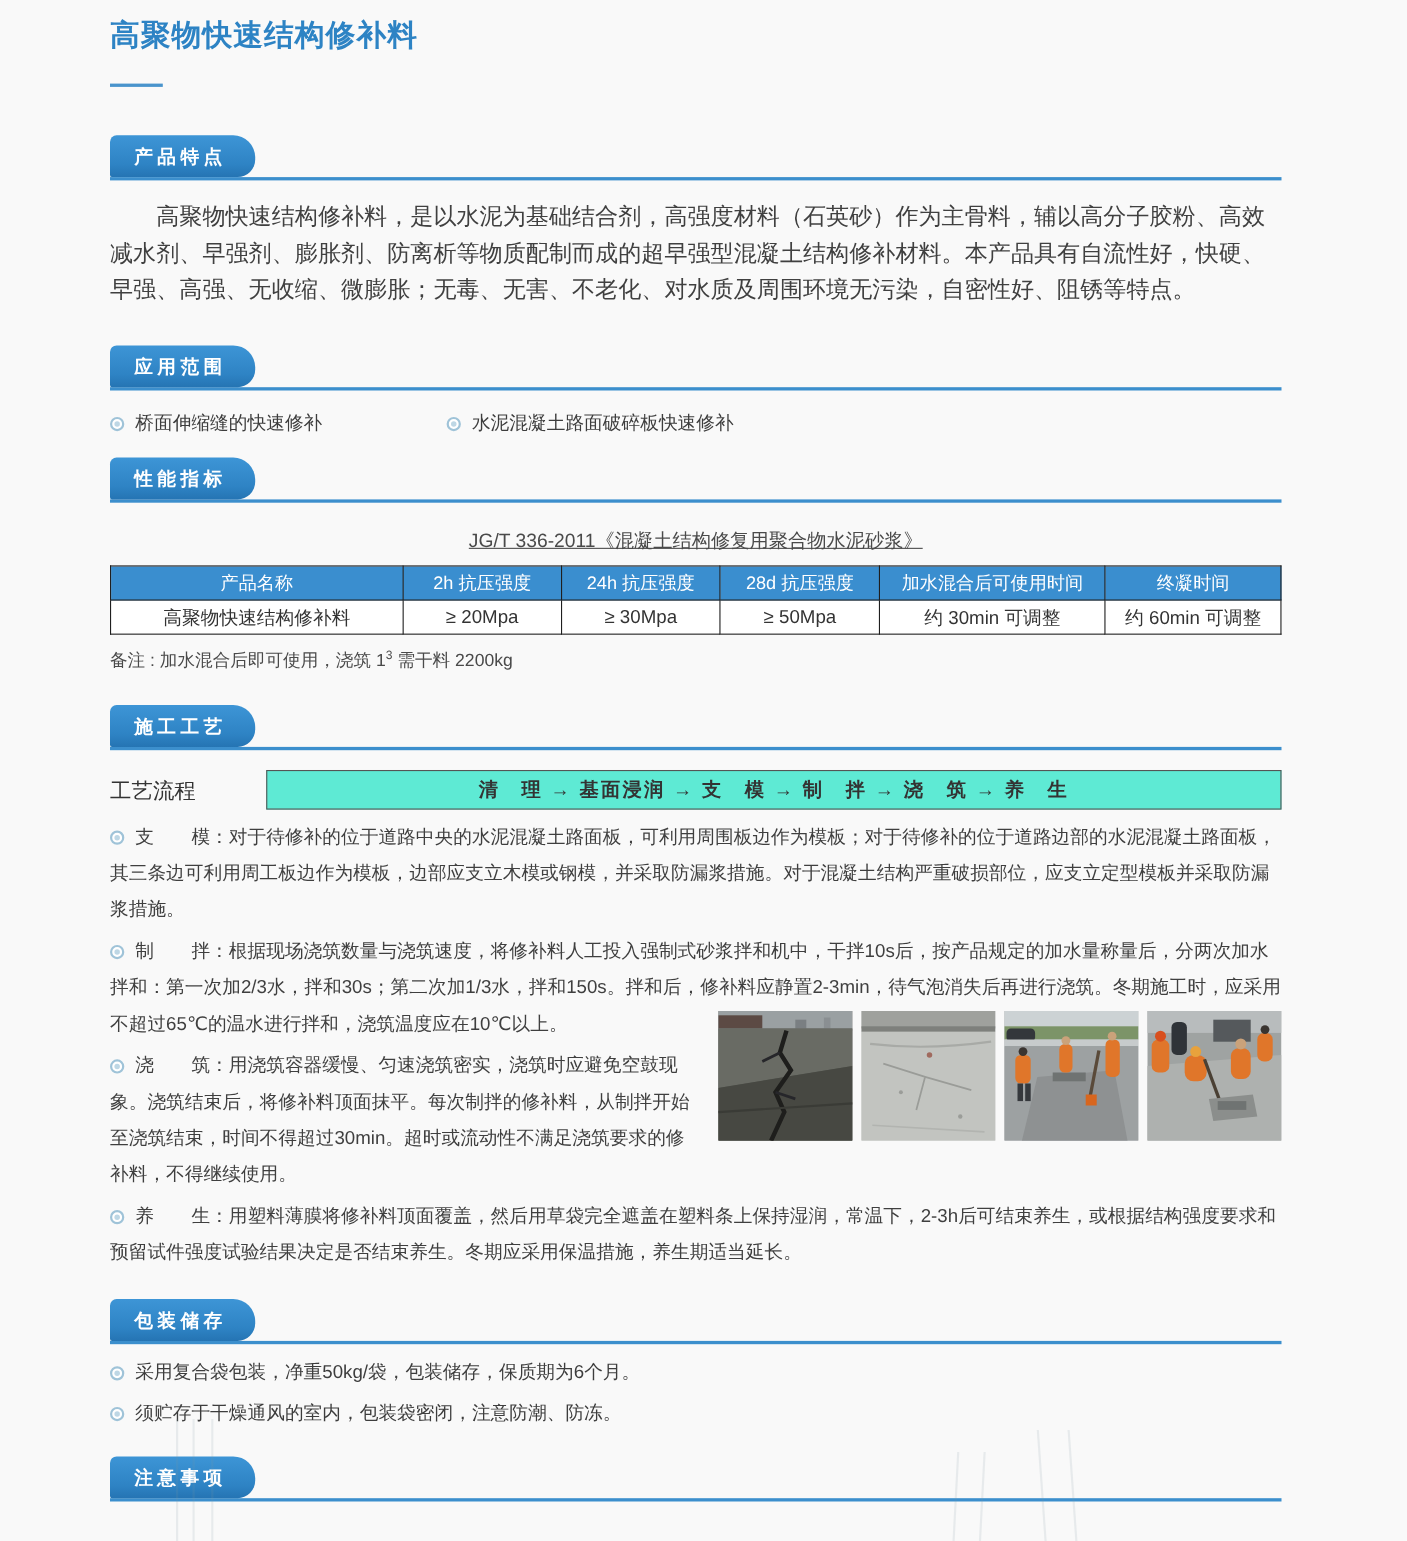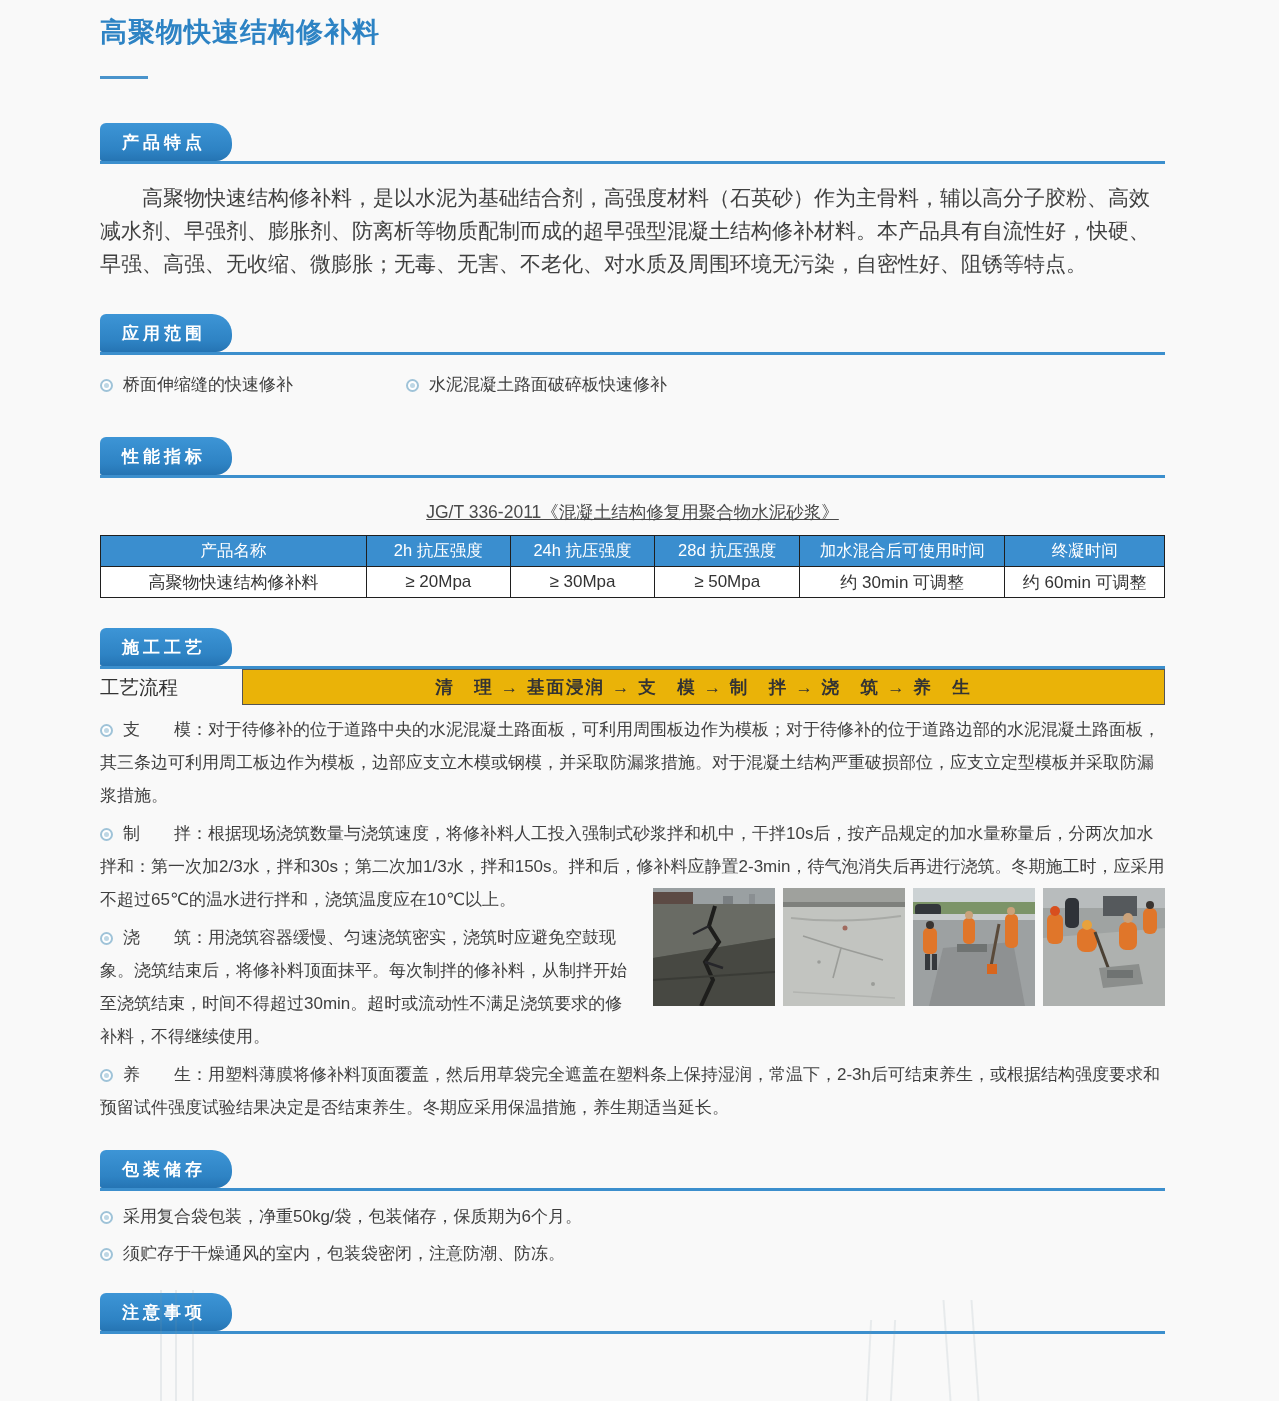--- a/index.html
+++ b/index.html
@@ -57,24 +57,24 @@
   table.perf td {
     background:#fff; color:#333; text-align:center;
     border:1px solid #1f1f1f; height:31px; padding:1px 4px;
   }
   .c0{width:25%;} .c1{width:13.5%;} .c2{width:13.6%;} .c3{width:13.6%;} .c4{width:19.3%;} .c5{width:15%;}
 
   .note-line { margin-top:13px; font-size:16px; color:#4a4a4a; }
   .note-line sup { font-size:11px; }
 
   
-  .flow-row { display:flex; align-items:center; }
+  .flow-row { display:flex; align-items:center; margin-top:18px; }
   .flow-label { font-size:19.5px; color:#333; width:142px; flex:0 0 auto; }
   .flow-box {
-    flex:1; border:1.5px solid #555; background:#eab308;
+    flex:1; border:1.5px solid #555; background:#5eead4;
     height:36px; display:flex; align-items:center; justify-content:center;
     font-size:17.5px; color:#333; font-weight:bold; letter-spacing:2px;
   }
 
   .steps { margin-top:8px; }
   .step { font-size:17px; line-height:33px; color:#3f3f3f; margin-top:5px; }
 
   .photo-strip {
     float:right; width:512px; margin:-28px 0 6px 24px;
     display:flex; gap:8px;
@@ -110,21 +110,21 @@
   <p class="para">高聚物快速结构修补料，是以水泥为基础结合剂，高强度材料（石英砂）作为主骨料，辅以高分子胶粉、高效减水剂、早强剂、膨胀剂、防离析等物质配制而成的超早强型混凝土结构修补材料。本产品具有自流性好，快硬、早强、高强、无收缩、微膨胀；无毒、无害、不老化、对水质及周围环境无污染，自密性好、阻锈等特点。</p>
 
   <div class="section-head" style="margin-top:34px">
     <span class="badge">应用范围</span>
   </div>
   <div class="app-row">
     <div class="app-item"><span class="ring"></span><span>桥面伸缩缝的快速修补</span></div>
     <div class="app-item"><span class="ring"></span><span>水泥混凝土路面破碎板快速修补</span></div>
   </div>
 
-  <div class="section-head" style="margin-top:41px">
+  <div class="section-head" style="margin-top:20px">
     <span class="badge">性能指标</span>
   </div>
   <div class="std-line">JG/T 336-2011《混凝土结构修复用聚合物水泥砂浆》</div>
 
   <table class="perf">
     <tbody>
         <tr>
       <th class="c0">产品名称</th>
       <th class="c1">2h 抗压强度</th>
       <th class="c2">24h 抗压强度</th>
@@ -135,20 +135,21 @@
     <tr>
       <td>高聚物快速结构修补料</td>
       <td>≥ 20Mpa</td>
       <td>≥ 30Mpa</td>
       <td>≥ 50Mpa</td>
       <td>约 30min 可调整</td>
       <td>约 60min 可调整</td>
     </tr>
   </tbody>
     </table>
+  <div class="note-line"><span>备注 : 加水混合后即可使用，浇筑 1</span><sup>3</sup><span> 需干料 2200kg</span></div>
 
   <div class="section-head" style="margin-top:30px">
     <span class="badge">施工工艺</span>
   </div>
   <div class="flow-row">
     <div class="flow-label">工艺流程</div>
     <div class="flow-box">清　理  →  基面浸润 → 支　模 → 制　拌 → 浇　筑 → 养　生</div>
   </div>
 
   <div class="steps clearfix">

